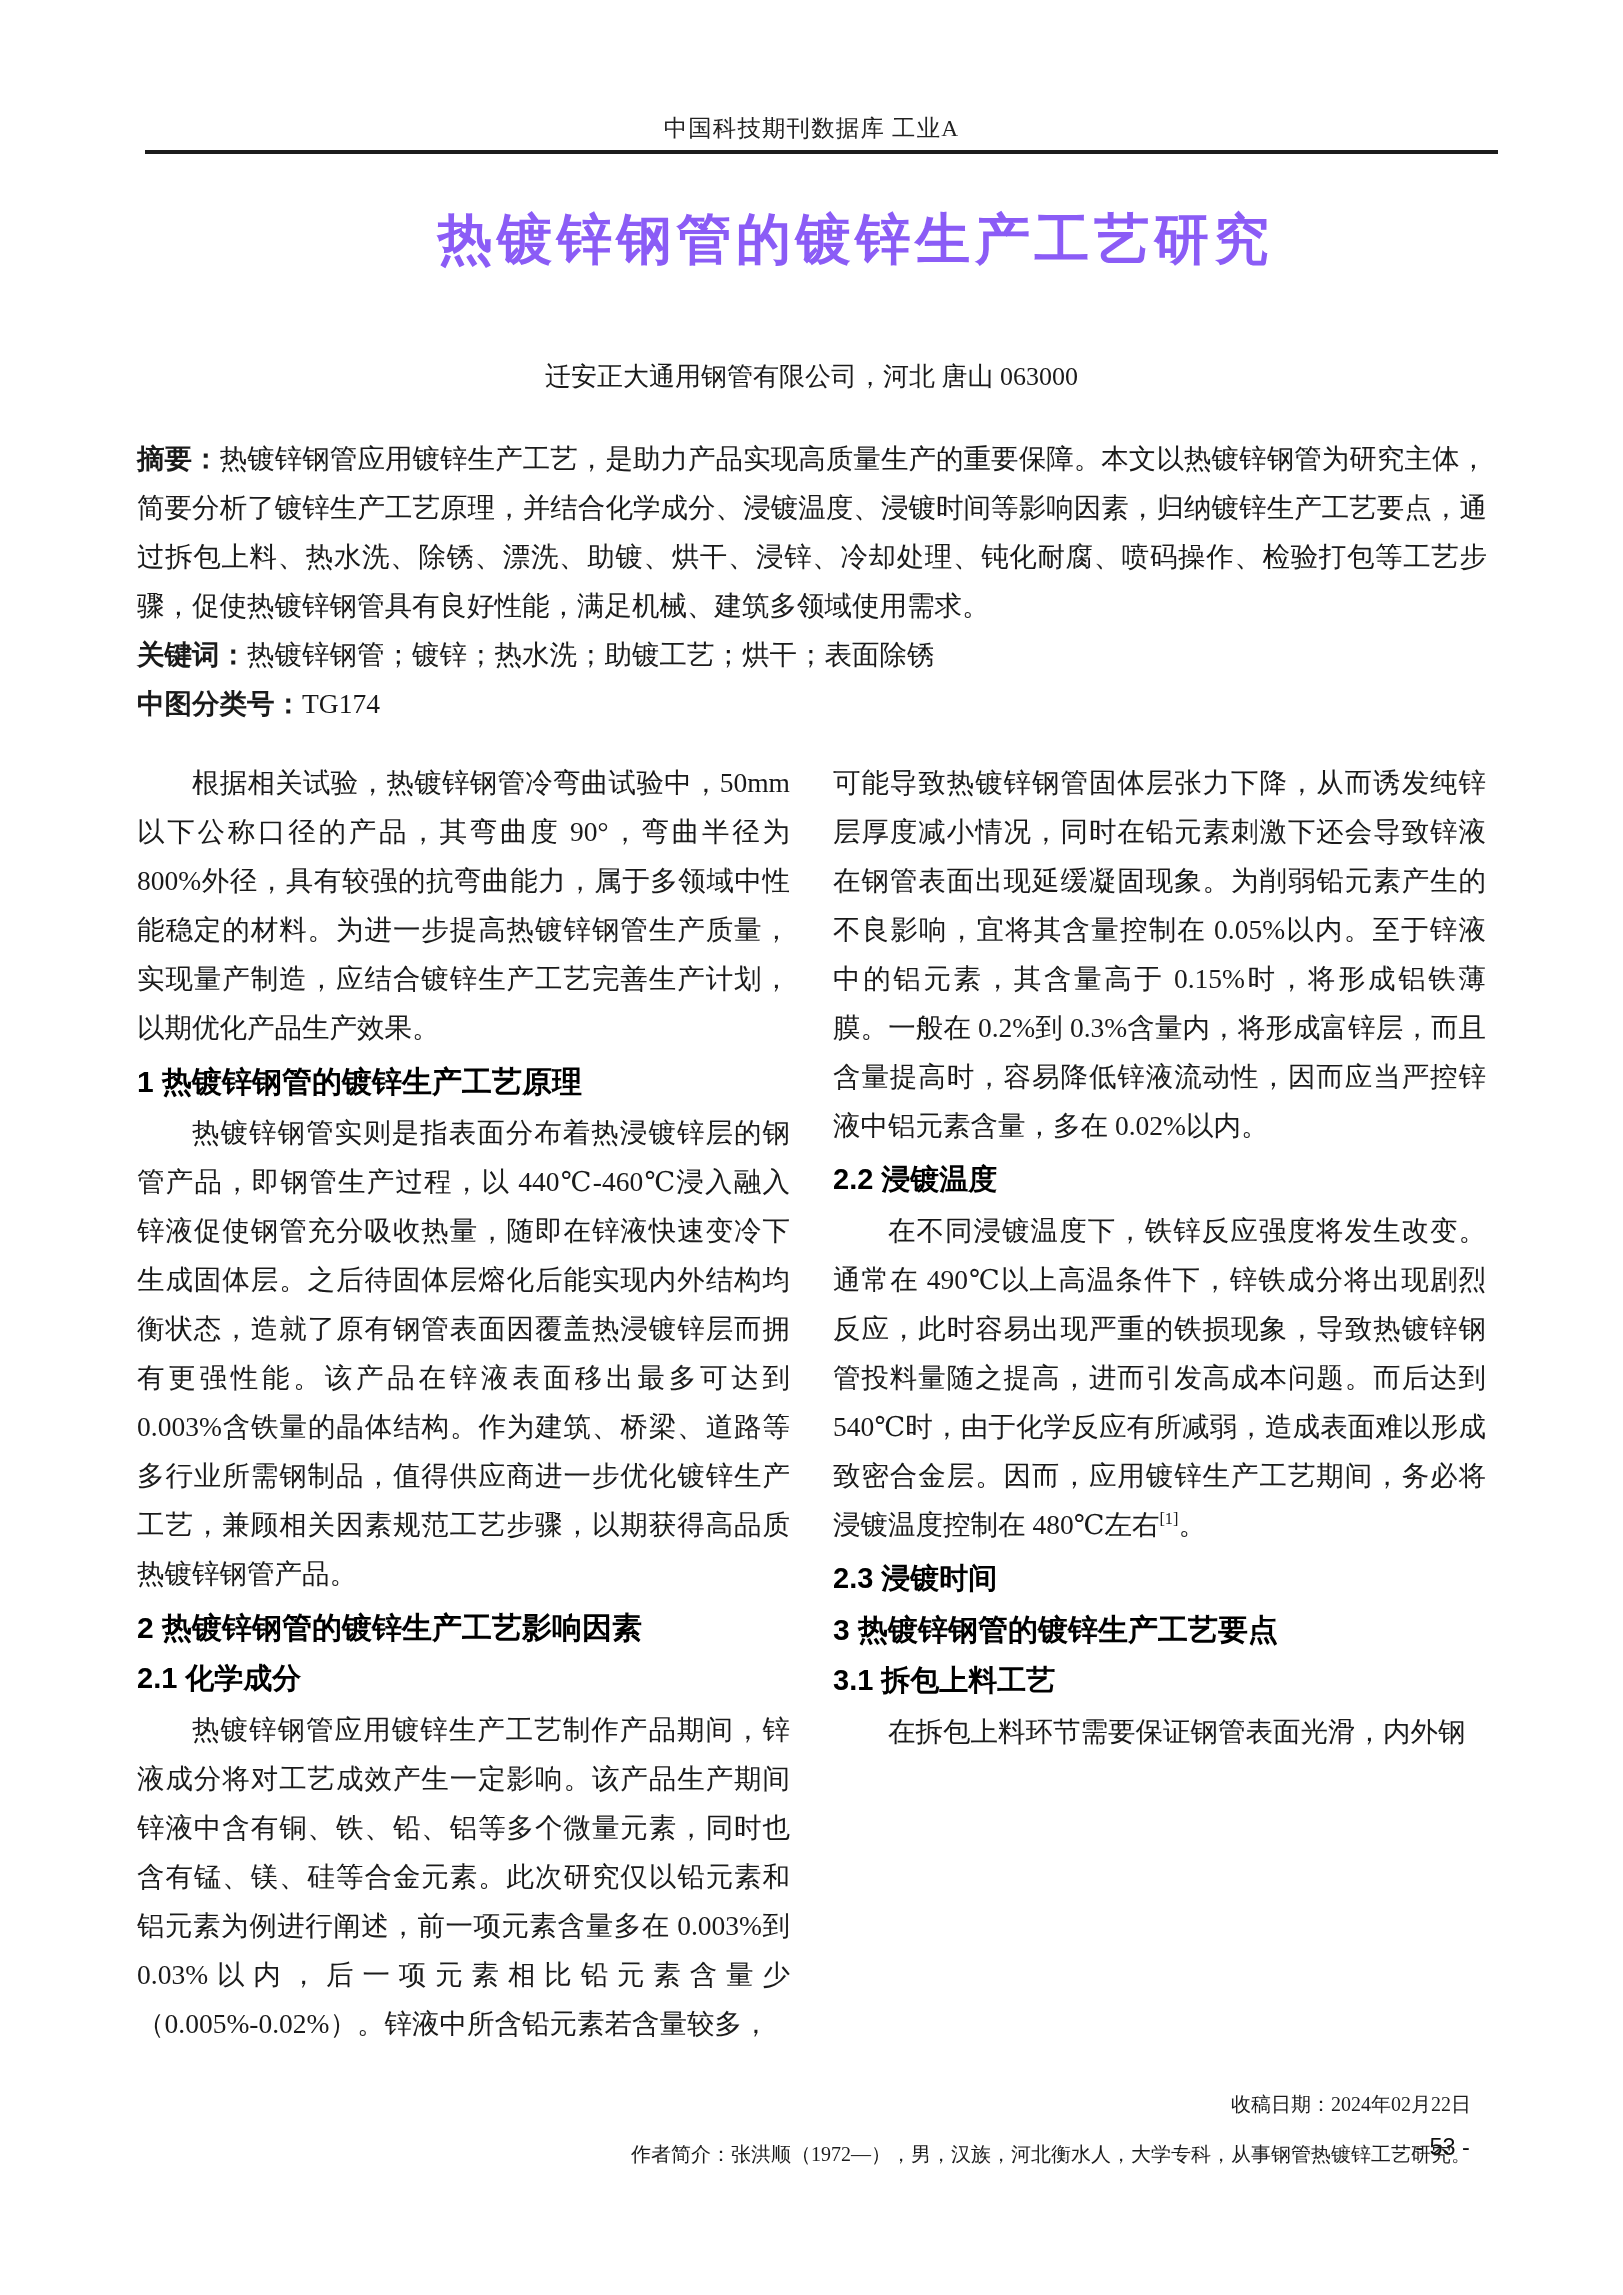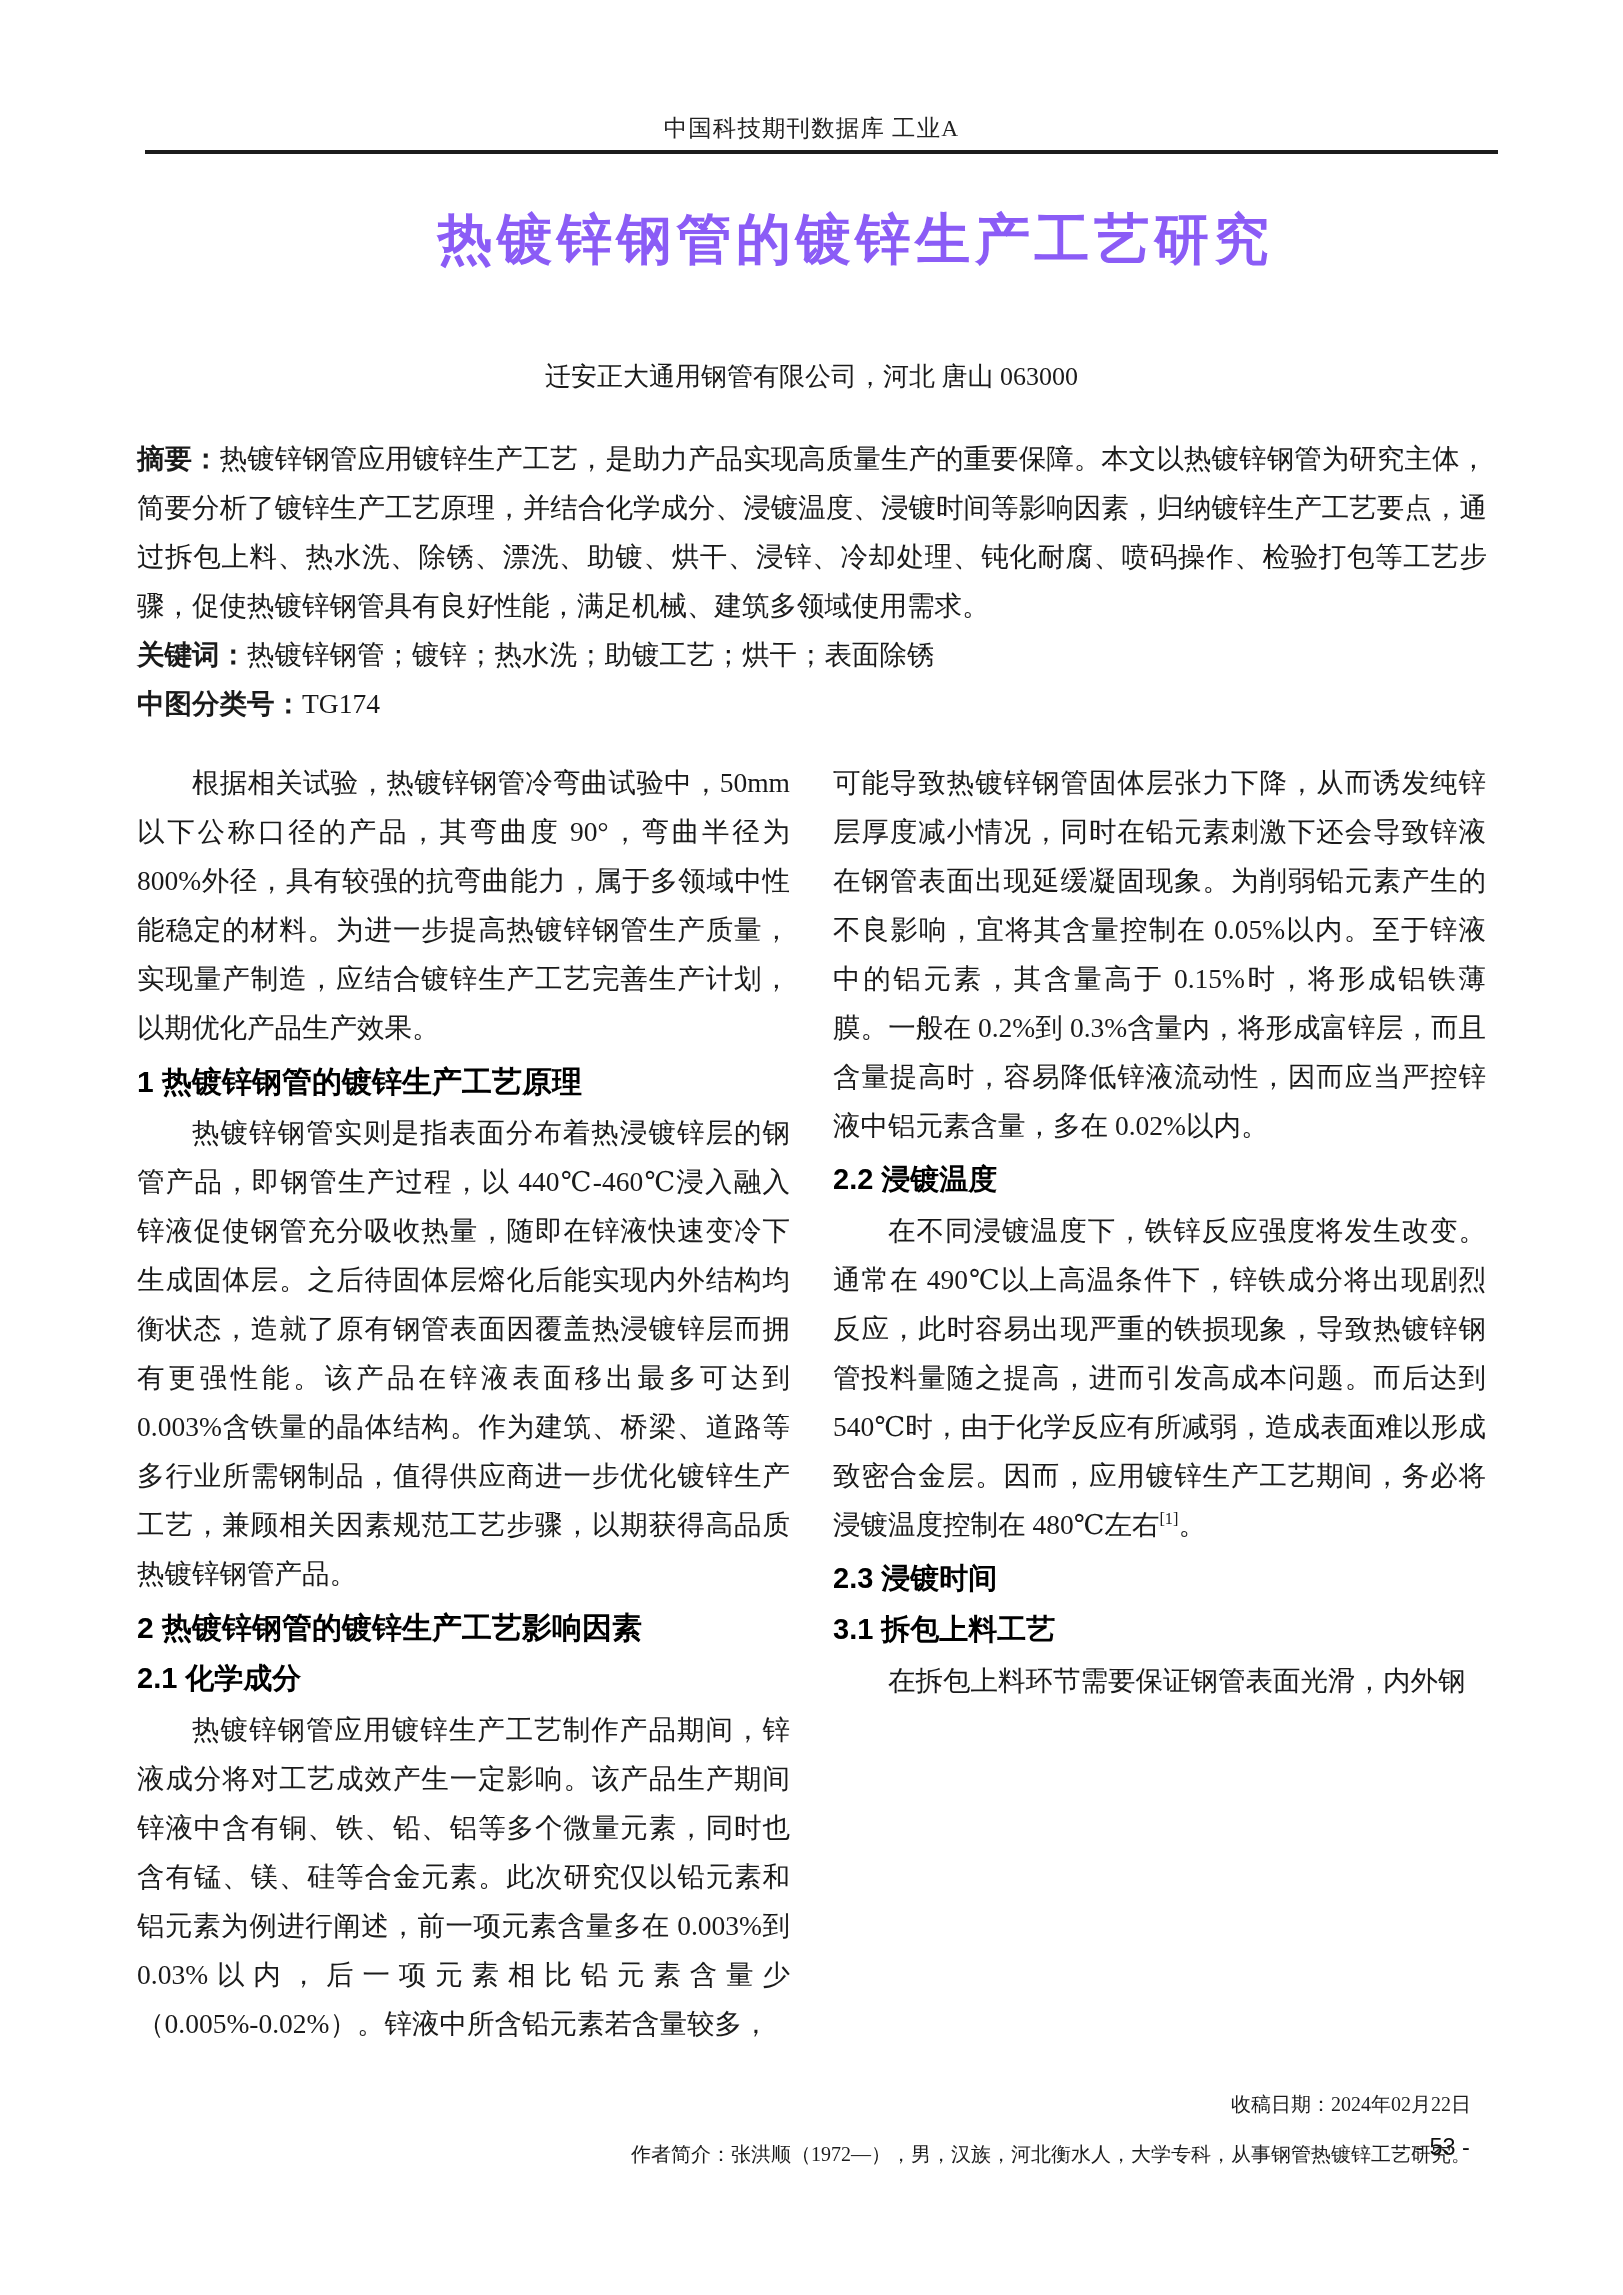--- a/index.html
+++ b/index.html
@@ -114,20 +114,21 @@
       <div class="sec">2 热镀锌钢管的镀锌生产工艺影响因素</div>
       <div class="sub">2.1 化学成分</div>
       <p class="ind">热镀锌钢管应用镀锌生产工艺制作产品期间，锌液成分将对工艺成效产生一定影响。该产品生产期间锌液中含有铜、铁、铅、铝等多个微量元素，同时也含有锰、镁、硅等合金元素。此次研究仅以铅元素和铝元素为例进行阐述，前一项元素含量多在 0.003%到0.03%以内，后一项元素相比铅元素含量少（0.005%-0.02%）。锌液中所含铅元素若含量较多，</p>
     </div>
 
     <div class="col">
       <p>可能导致热镀锌钢管固体层张力下降，从而诱发纯锌层厚度减小情况，同时在铅元素刺激下还会导致锌液在钢管表面出现延缓凝固现象。为削弱铅元素产生的不良影响，宜将其含量控制在 0.05%以内。至于锌液中的铝元素，其含量高于 0.15%时，将形成铝铁薄膜。一般在 0.2%到 0.3%含量内，将形成富锌层，而且含量提高时，容易降低锌液流动性，因而应当严控锌液中铝元素含量，多在 0.02%以内。</p>
       <div class="sub">2.2 浸镀温度</div>
       <p class="ind"><span>在不同浸镀温度下，铁锌反应强度将发生改变。通常在 490℃以上高温条件下，锌铁成分将出现剧烈反应，此时容易出现严重的铁损现象，导致热镀锌钢管投料量随之提高，进而引发高成本问题。而后达到540℃时，由于化学反应有所减弱，造成表面难以形成致密合金层。因而，应用镀锌生产工艺期间，务必将浸镀温度控制在 480℃左右</span><sup class="cite">[1]</sup><span>。</span></p>
       <div class="sub">2.3 浸镀时间</div>
+      <div class="sec">3 热镀锌钢管的镀锌生产工艺要点</div>
       <div class="sub">3.1 拆包上料工艺</div>
       <p class="ind">在拆包上料环节需要保证钢管表面光滑，内外钢</p>
     </div>
 
   </div>
 
   <div class="footnote">
     <p><span>收稿日期：</span><span>2024年02月22日</span></p>
     <p><span>作者简介：</span><span>张洪顺（1972—），男，汉族，河北衡水人，大学专科，从事钢管热镀锌工艺研究。</span></p>
   </div>

